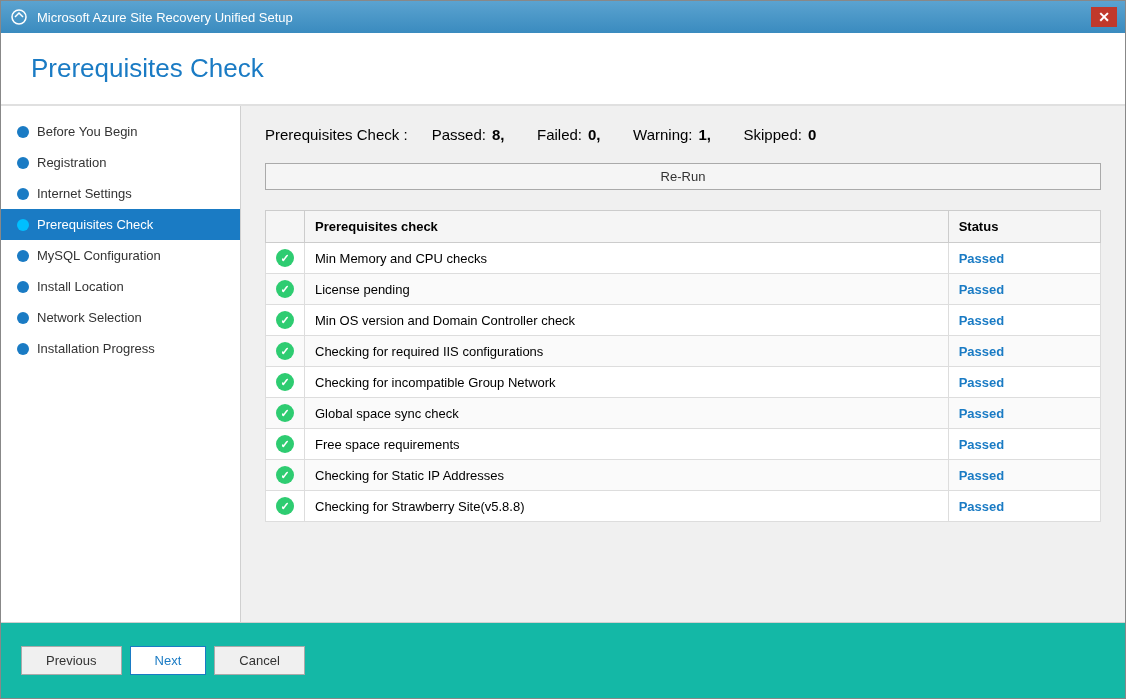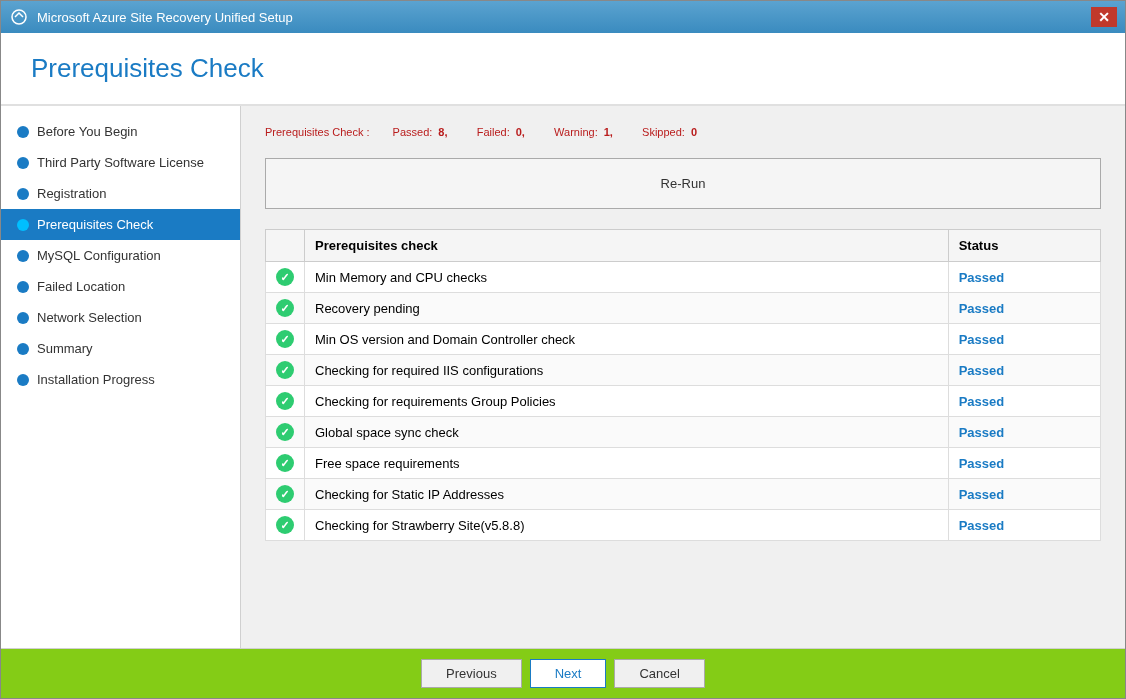--- a/index.html
+++ b/index.html
@@ -110,27 +110,27 @@
     }
     .main-content {
       flex: 1;
       padding: 20px 24px;
       background: #f0f0f0;
       overflow-y: auto;
       display: flex;
       flex-direction: column;
     }
     .prereq-summary {
-      font-size: 11px;
-      color: #b91c1c;
+      font-size: 15px;
+      color: #000000;
       margin-bottom: 20px;
     }
     .rerun-btn {
       display: inline-block;
-      padding: 17px 16px;
+      padding: 5px 16px;
       background: #f5f5f5;
       border: 1px solid #aaa;
       cursor: pointer;
       font-size: 13px;
       color: #333;
       margin-bottom: 20px;
     }
     .check-table {
       width: 100%;
       border-collapse: collapse;
@@ -163,25 +163,25 @@
       font-size: 11px;
       font-weight: bold;
     }
     .status-passed {
       color: #1a7bc4;
       font-weight: 600;
       cursor: pointer;
       text-decoration: none;
     }
     .footer {
-      background: #84cc16;
+      background: #14b8a6;
       border-top: 1px solid #d0d0d0;
-      padding: 10px 20px;
-      display: flex;
-      justify-content: center;
+      padding: 23px 20px;
+      display: flex;
+      justify-content: flex-start;
       gap: 8px;
       flex-shrink: 0;
     }
     .footer-btn {
       padding: 6px 24px;
       font-size: 13px;
       cursor: pointer;
       border: 1px solid #aaa;
       background: #f0f0f0;
       color: #333;
@@ -224,45 +224,41 @@
 
   <div class="content-area">
 
     <div class="sidebar">
     <div class="sidebar-item">
           <div class="dot"></div>
           <span>Before You Begin</span>
         </div>
         <div class="sidebar-item">
           <div class="dot"></div>
-          <span>Third Party Software License</span>
-        </div>
-        <div class="sidebar-item">
-          <div class="dot"></div>
           <span>Registration</span>
         </div>
+        <div class="sidebar-item">
+          <div class="dot"></div>
+          <span>Internet Settings</span>
+        </div>
         <div class="sidebar-item active">
           <div class="dot"></div>
           <span>Prerequisites Check</span>
         </div>
         <div class="sidebar-item">
           <div class="dot"></div>
           <span>MySQL Configuration</span>
         </div>
         <div class="sidebar-item">
           <div class="dot"></div>
-          <span>Failed Location</span>
+          <span>Install Location</span>
         </div>
         <div class="sidebar-item">
           <div class="dot"></div>
           <span>Network Selection</span>
-        </div>
-        <div class="sidebar-item">
-          <div class="dot"></div>
-          <span>Summary</span>
         </div>
         <div class="sidebar-item">
           <div class="dot"></div>
           <span>Installation Progress</span>
         </div>
       </div>
 
     <div class="main-content">
       <div class="prereq-summary">
         <div class="prereq-summary-row">
@@ -293,36 +289,36 @@
           </tr>
         </thead>
         <tbody id="check-table-body">
         <tr>
               <td class="icon-col"><span class="check-icon">✓</span></td>
               <td>Min Memory and CPU checks</td>
               <td><a class="status-passed" href="#">Passed</a></td>
             </tr>
             <tr>
               <td class="icon-col"><span class="check-icon">✓</span></td>
-              <td>Recovery pending</td>
+              <td>License pending</td>
               <td><a class="status-passed" href="#">Passed</a></td>
             </tr>
             <tr>
               <td class="icon-col"><span class="check-icon">✓</span></td>
               <td>Min OS version and Domain Controller check</td>
               <td><a class="status-passed" href="#">Passed</a></td>
             </tr>
             <tr>
               <td class="icon-col"><span class="check-icon">✓</span></td>
               <td>Checking for required IIS configurations</td>
               <td><a class="status-passed" href="#">Passed</a></td>
             </tr>
             <tr>
               <td class="icon-col"><span class="check-icon">✓</span></td>
-              <td>Checking for requirements Group Policies</td>
+              <td>Checking for incompatible Group Network</td>
               <td><a class="status-passed" href="#">Passed</a></td>
             </tr>
             <tr>
               <td class="icon-col"><span class="check-icon">✓</span></td>
               <td>Global space sync check</td>
               <td><a class="status-passed" href="#">Passed</a></td>
             </tr>
             <tr>
               <td class="icon-col"><span class="check-icon">✓</span></td>
               <td>Free space requirements</td>

